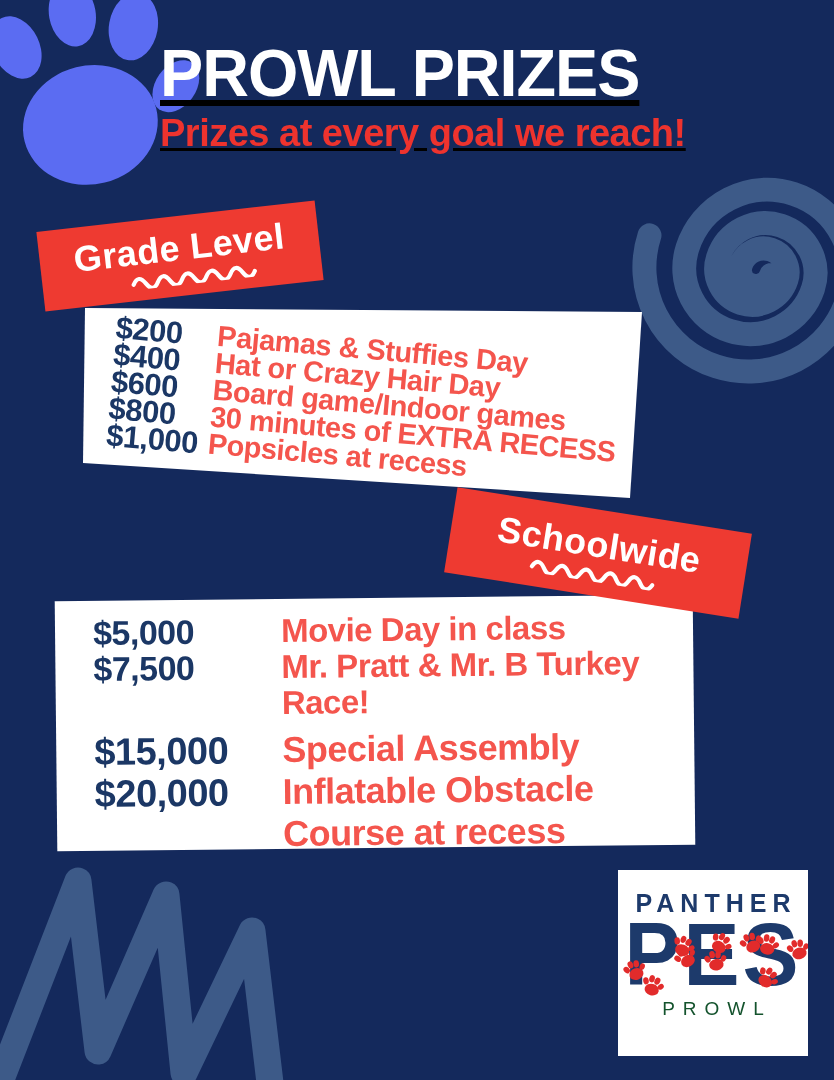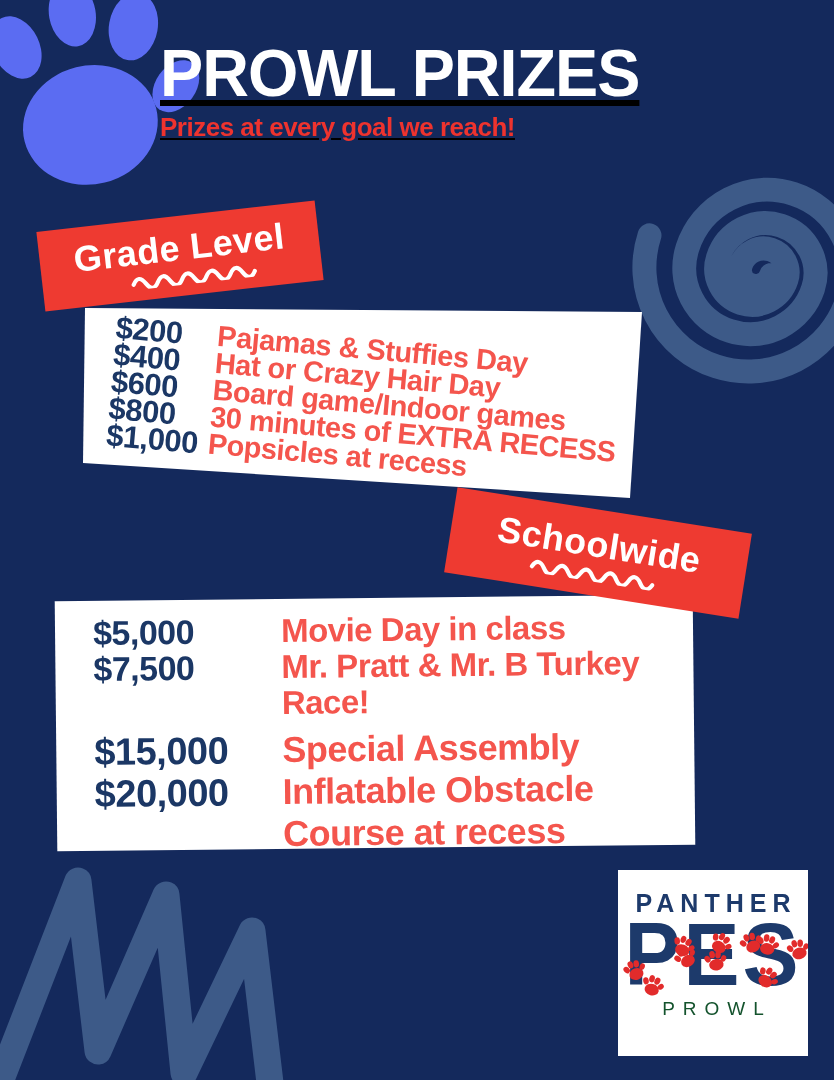--- a/index.html
+++ b/index.html
@@ -12,21 +12,21 @@
   .hero-paw{position:absolute;left:-14px;top:-12px;width:230px;height:212px;transform:rotate(-6deg);z-index:0;}
   .swirl{position:absolute;left:606px;top:120px;width:300px;height:300px;transform:rotate(18deg);z-index:0;}
   .scribble{position:absolute;left:-30px;top:843px;width:340px;height:245px;z-index:0;}
   
   .header{position:absolute;left:160px;top:40px;z-index:1;text-decoration:underline;}
   .title{
     color:#FFFFFF;font-size:66px;font-weight:700;letter-spacing:-1px;line-height:66px;
     transform:scaleX(0.98);transform-origin:left top;white-space:nowrap;
   }
   .subtitle{
-    color:#EE332E;font-size:26px;font-weight:700;letter-spacing:-0.5px;margin-top:6px;white-space:nowrap;
+    color:#EE332E;font-size:38px;font-weight:700;letter-spacing:-0.5px;margin-top:6px;white-space:nowrap;
   }
   
   .banner{
     position:absolute;background:#EE3A31;display:flex;flex-direction:column;
     align-items:center;justify-content:center;z-index:3;
   }
   .banner .label{color:#fff;font-weight:700;font-size:36px;letter-spacing:0.5px;white-space:nowrap;}
   .banner svg{margin-top:1px;}
   .banner-grade{left:40px;top:216px;width:280px;height:80px;transform:rotate(-6.5deg);}
   .banner-grade svg{transform:translateX(22px);}

